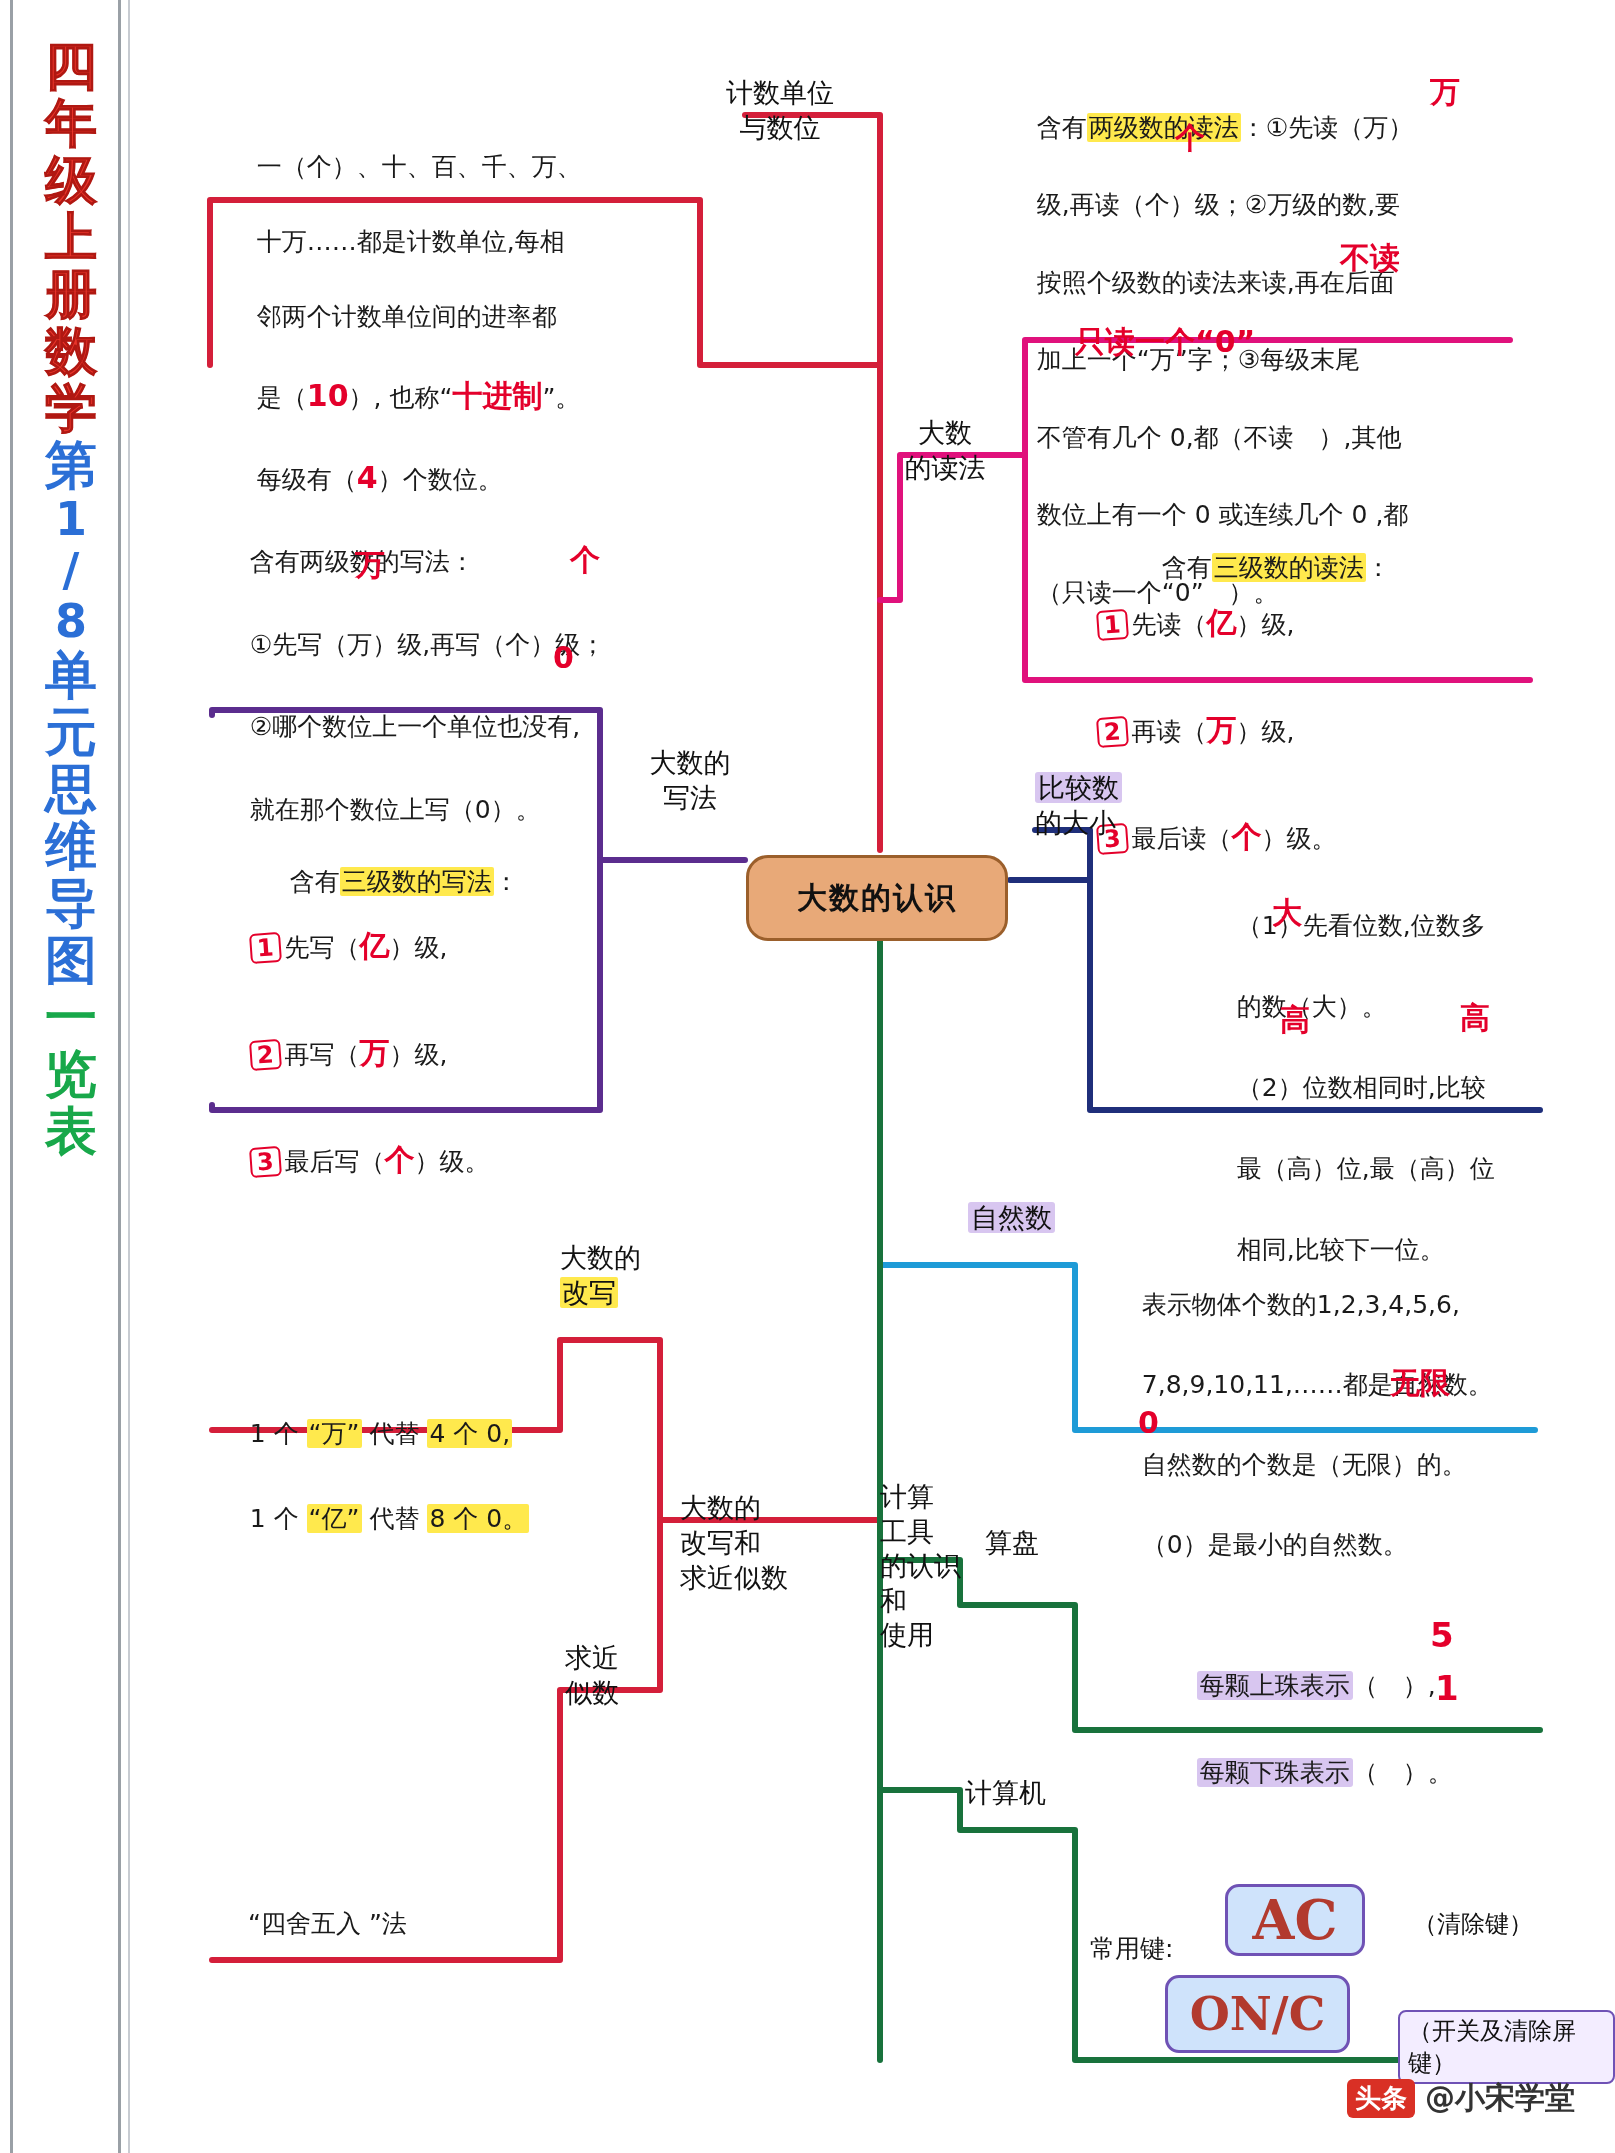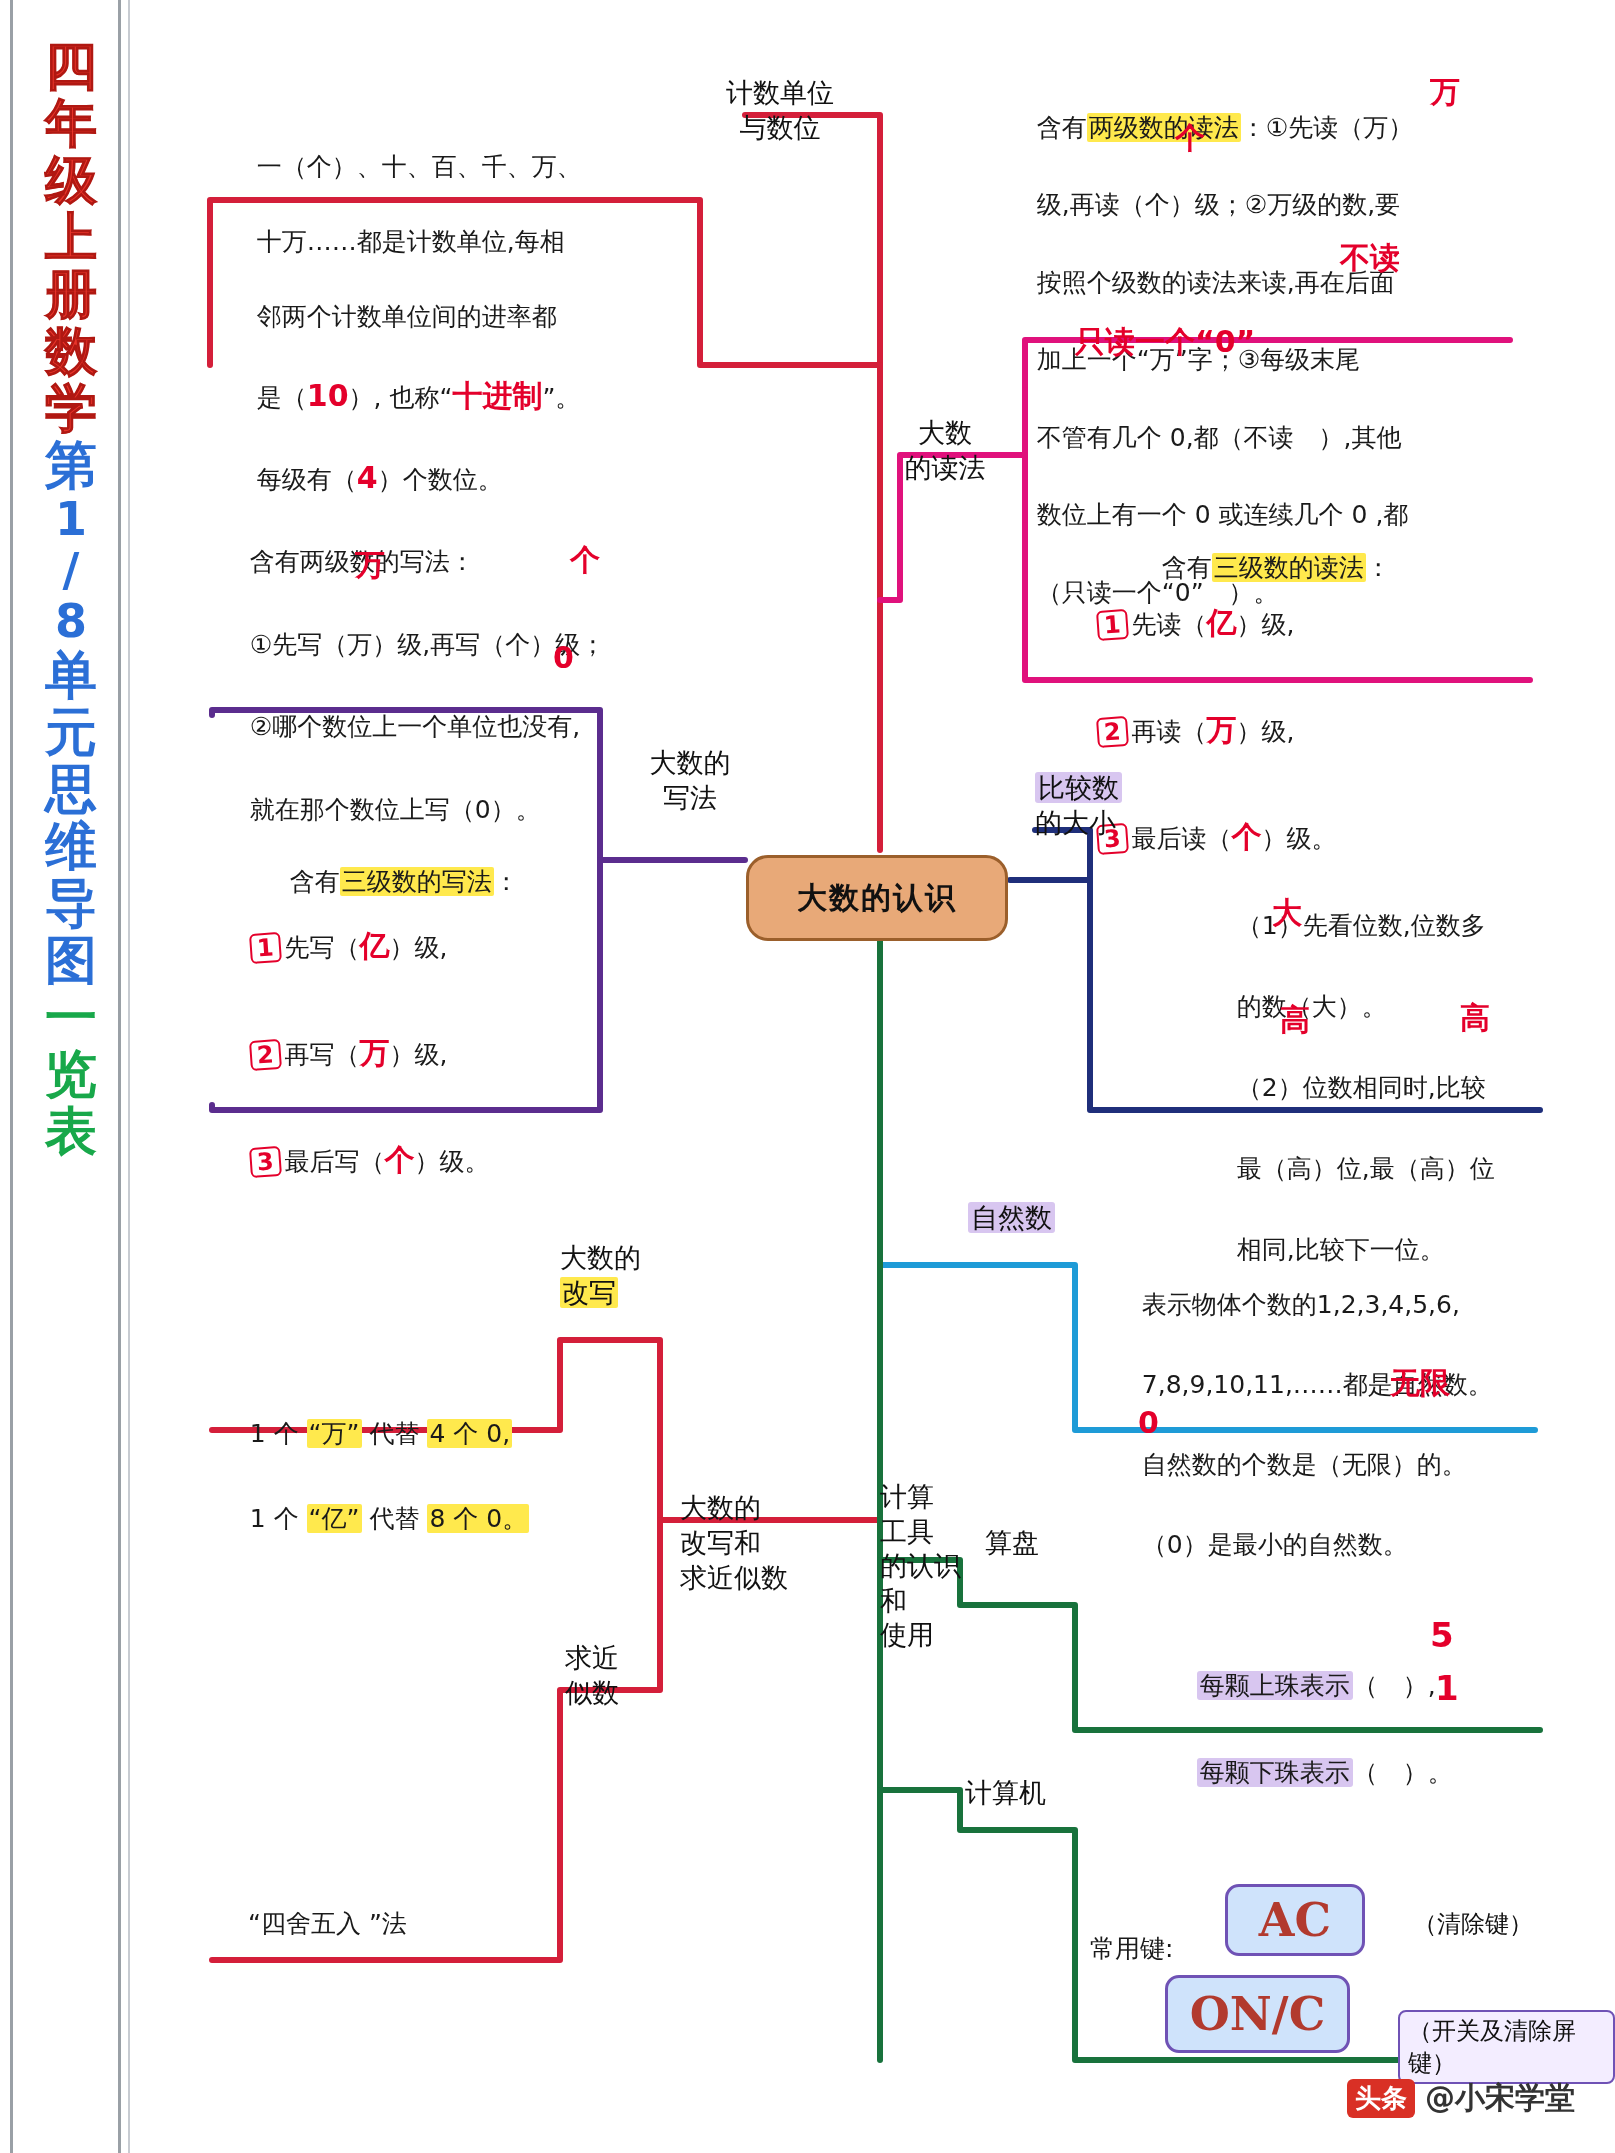--- a/index.html
+++ b/index.html
@@ -291,21 +291,21 @@
   </div>
   <div class="red-hand" style="position:absolute; left:1430px; top:1615px; font-size:34px;">5</div>
   <div class="red-hand" style="position:absolute; left:1435px; top:1668px; font-size:34px;">1</div>
 
   <div class="branch-label" style="left:965px; top:1775px; width:130px; text-align:left;">
     <span>计算机</span>
   </div>
 
   <div class="txt" style="left:1090px; top:1930px; width:180px;">常用键:</div>
 
-  <div class="key-btn" style="left:1225px; top:1884px; width:140px; height:72px; font-size:46px;">
+  <div class="key-btn" style="left:1225px; top:1884px; width:140px; height:72px; font-size:54px;">
     <span>AC</span>
   </div>
   <div class="key-note" style="left:1385px; top:1908px;">（清除键）</div>
 
   <div class="key-btn" style="left:1165px; top:1975px; width:185px; height:78px; font-size:46px;">
     <span>ON/C</span>
   </div>
   <div class="key-note boxed" style="left:1370px; top:2010px;">（开关及清除屏键）</div>
 
   <div id="watermark">

